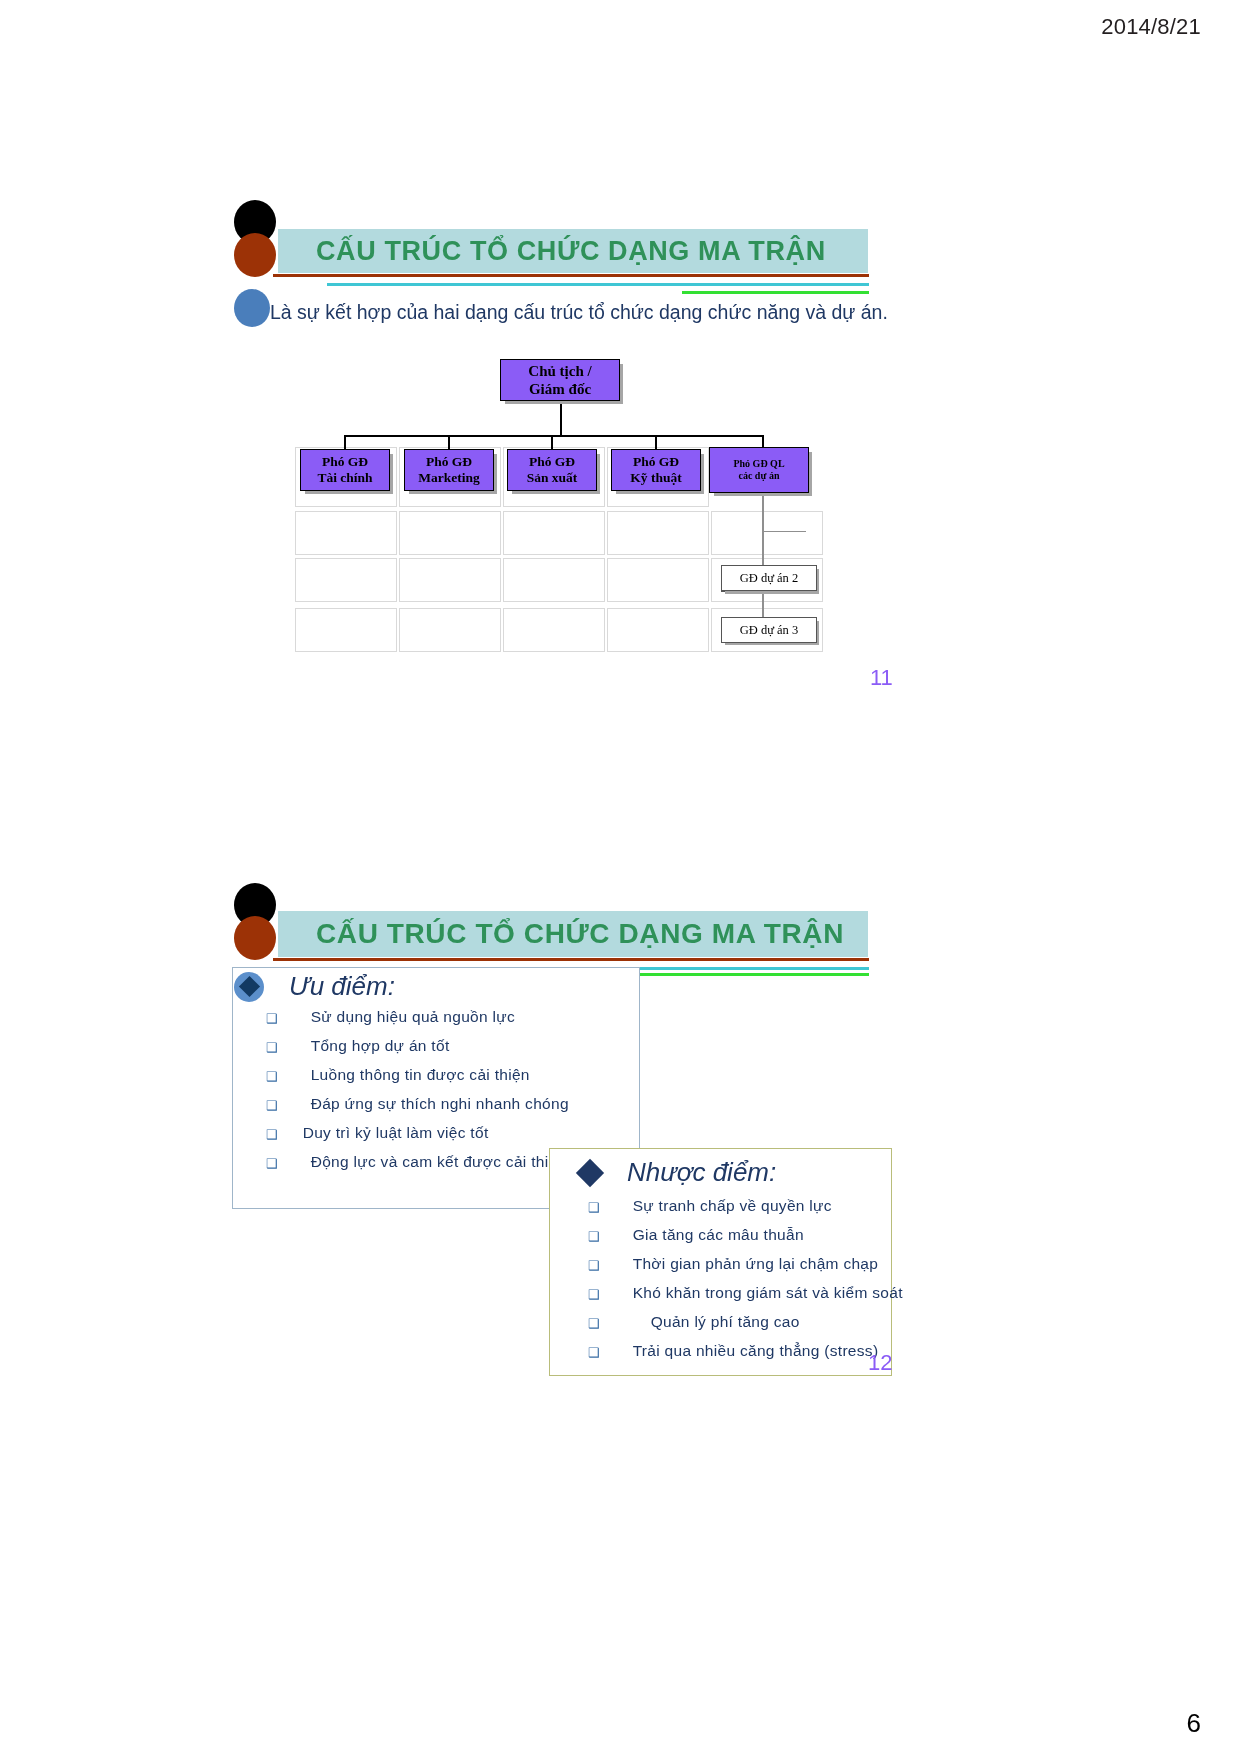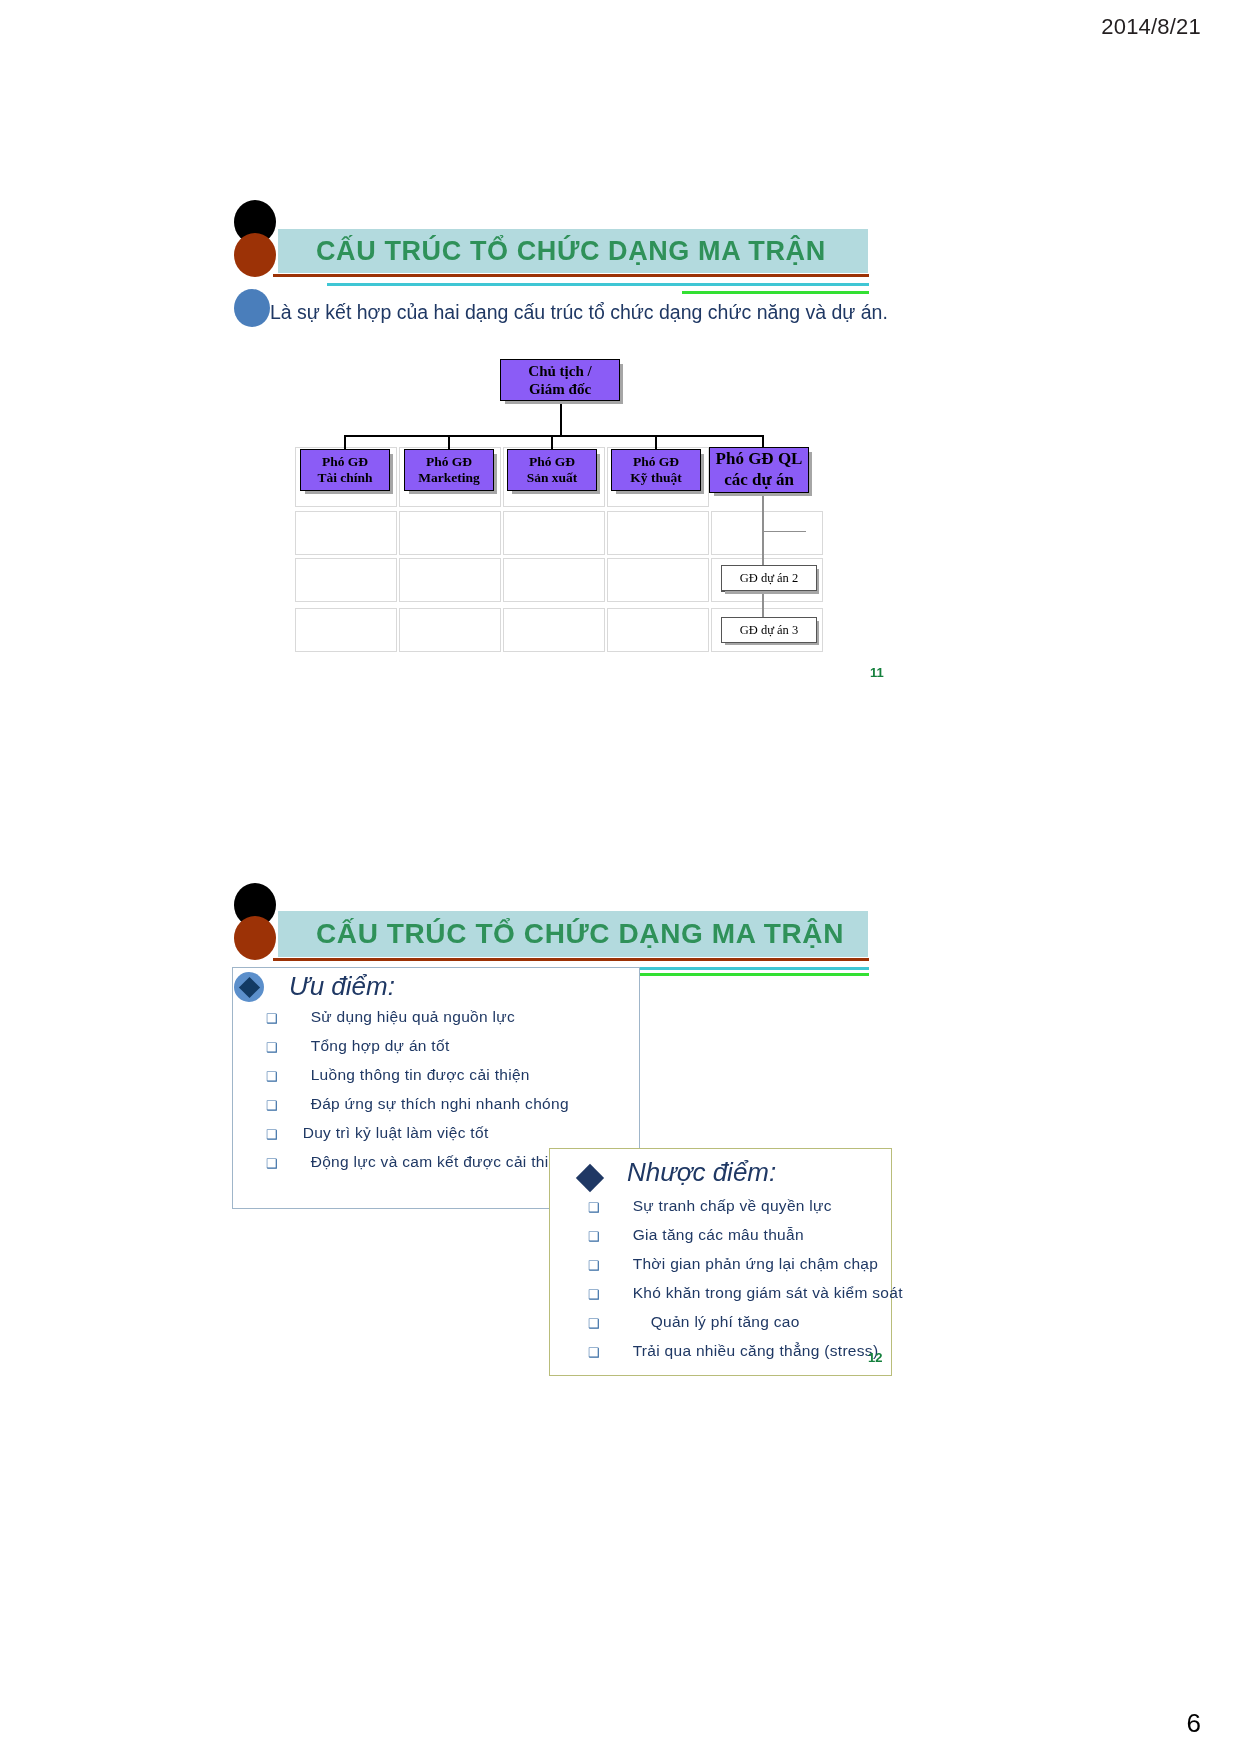--- a/index.html
+++ b/index.html
@@ -64,28 +64,28 @@
   .node-sub{
     position:absolute;background:#fff;border:1px solid #555;
     box-sizing:border-box;display:flex;align-items:center;justify-content:center;
     font-family:"Liberation Serif", serif;color:#000;
     box-shadow:3px 3px 0 -1px #a6a6a6;
     z-index:3;
   }
   .wire{position:absolute;background:#000;z-index:1;}
   .cellbox{position:absolute;border:1px solid #d9d9d9;box-sizing:border-box;z-index:0;}
 
-  .slide-num{position:absolute;font-size:13px;color:#15803d;font-weight:bold;}
+  .slide-num{position:absolute;font-size:22px;color:#8b5cf6;}
 
   
   .panel{position:absolute;box-sizing:border-box;background:#ffffff;}
   .panel-1{border:1px solid #9fb5c9;}
   .panel-2{border:1px solid #b9bd7a;}
 
-  .head-row{position:absolute;display:flex;align-items:flex-end;}
+  .head-row{position:absolute;display:flex;align-items:center;}
   .head-diamond-outer{
     width:30px;height:30px;border-radius:50%;background:#5b8fcb;
     display:flex;align-items:center;justify-content:center;
   }
   .head-diamond-inner{
     width:15px;height:15px;background:#123a63;transform:rotate(45deg);
   }
   .head-diamond-solid{
     width:20px;height:20px;background:#1f3864;transform:rotate(45deg);
   }
@@ -175,21 +175,21 @@
         <span class="l2">Marketing</span>
       </div>
       <div class="node" style="left:507px;top:449px;width:90px;height:42px;font-size:13.5px;">
         <span>Phó GĐ</span>
         <span class="l2">Sản xuất</span>
       </div>
       <div class="node" style="left:611px;top:449px;width:90px;height:42px;font-size:13.5px;">
         <span>Phó GĐ</span>
         <span class="l2">Kỹ thuật</span>
       </div>
-      <div class="node" style="left:709px;top:447px;width:100px;height:46px;font-size:17px;">
+      <div class="node" style="left:709px;top:447px;width:100px;height:46px;font-size:10px;">
         <span>Phó GĐ QL</span>
         <span class="l2">các dự án</span>
       </div>
 
       <div class="node-sub" style="left:721px;top:518px;width:96px;height:26px;font-size:12.5px;margin-top:48px;">
           <span>GĐ dự án 1</span>
         </div>
       <div class="node-sub" style="left:721px;top:565px;width:96px;height:26px;font-size:12.5px;">
           <span>GĐ dự án 2</span>
         </div>

